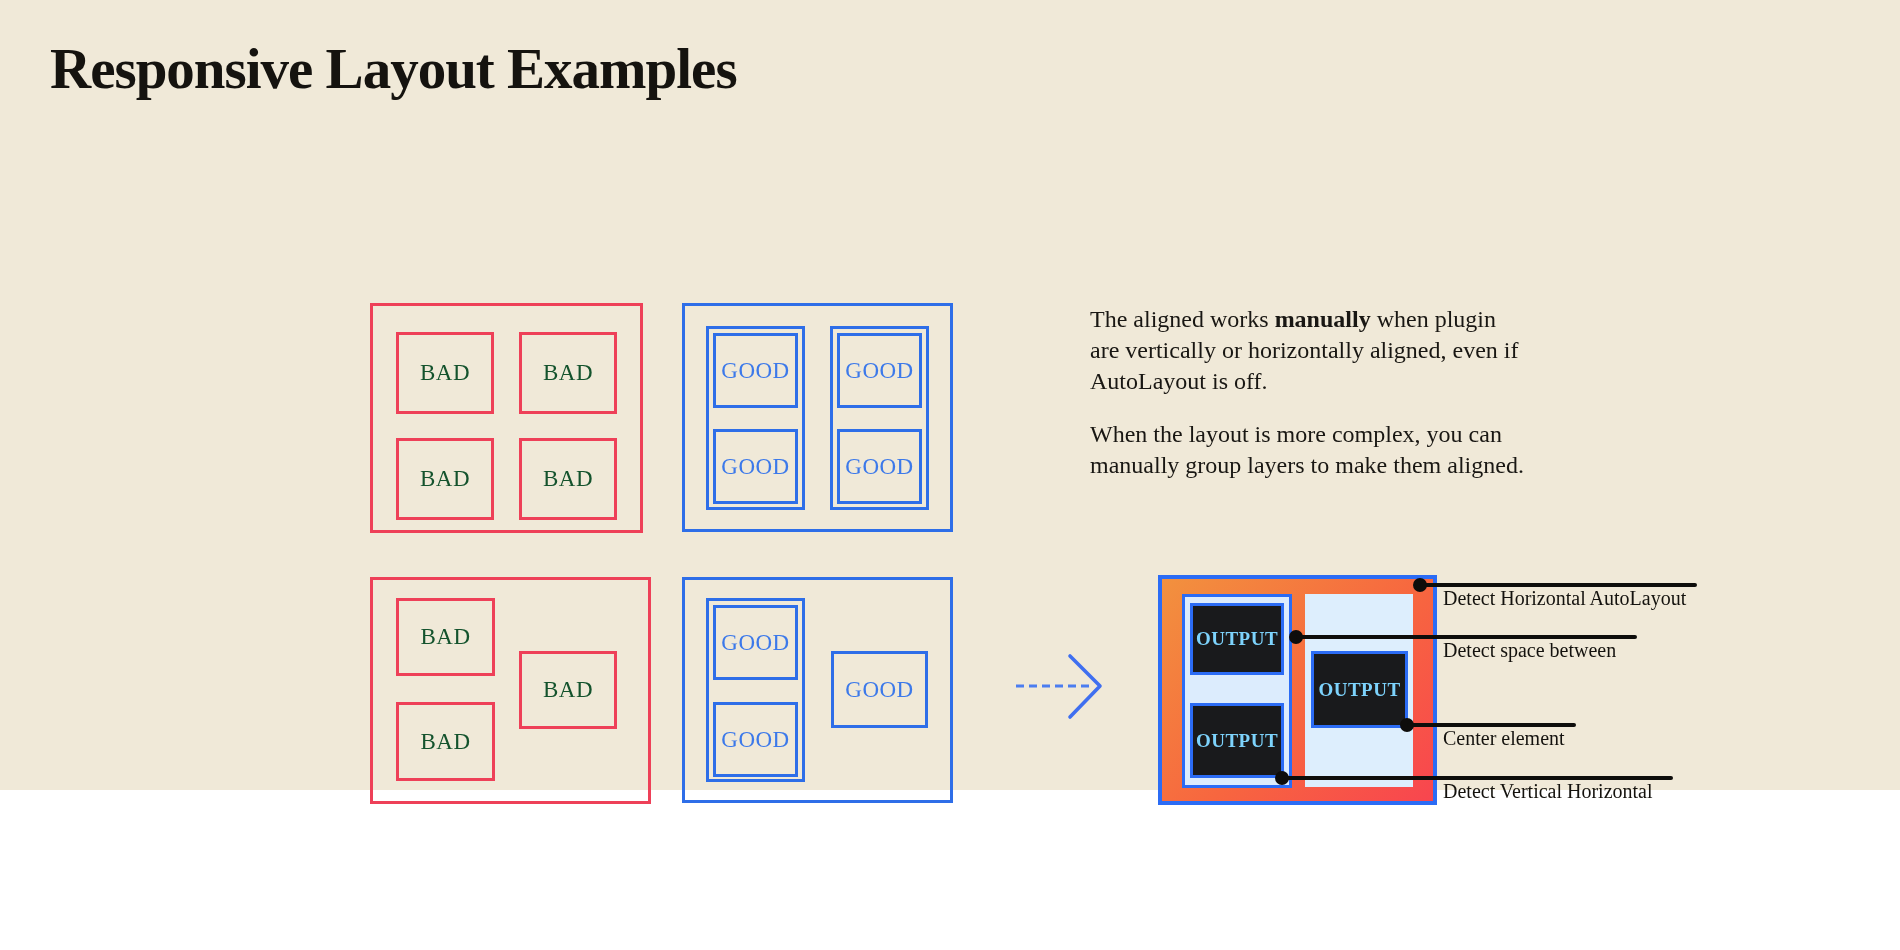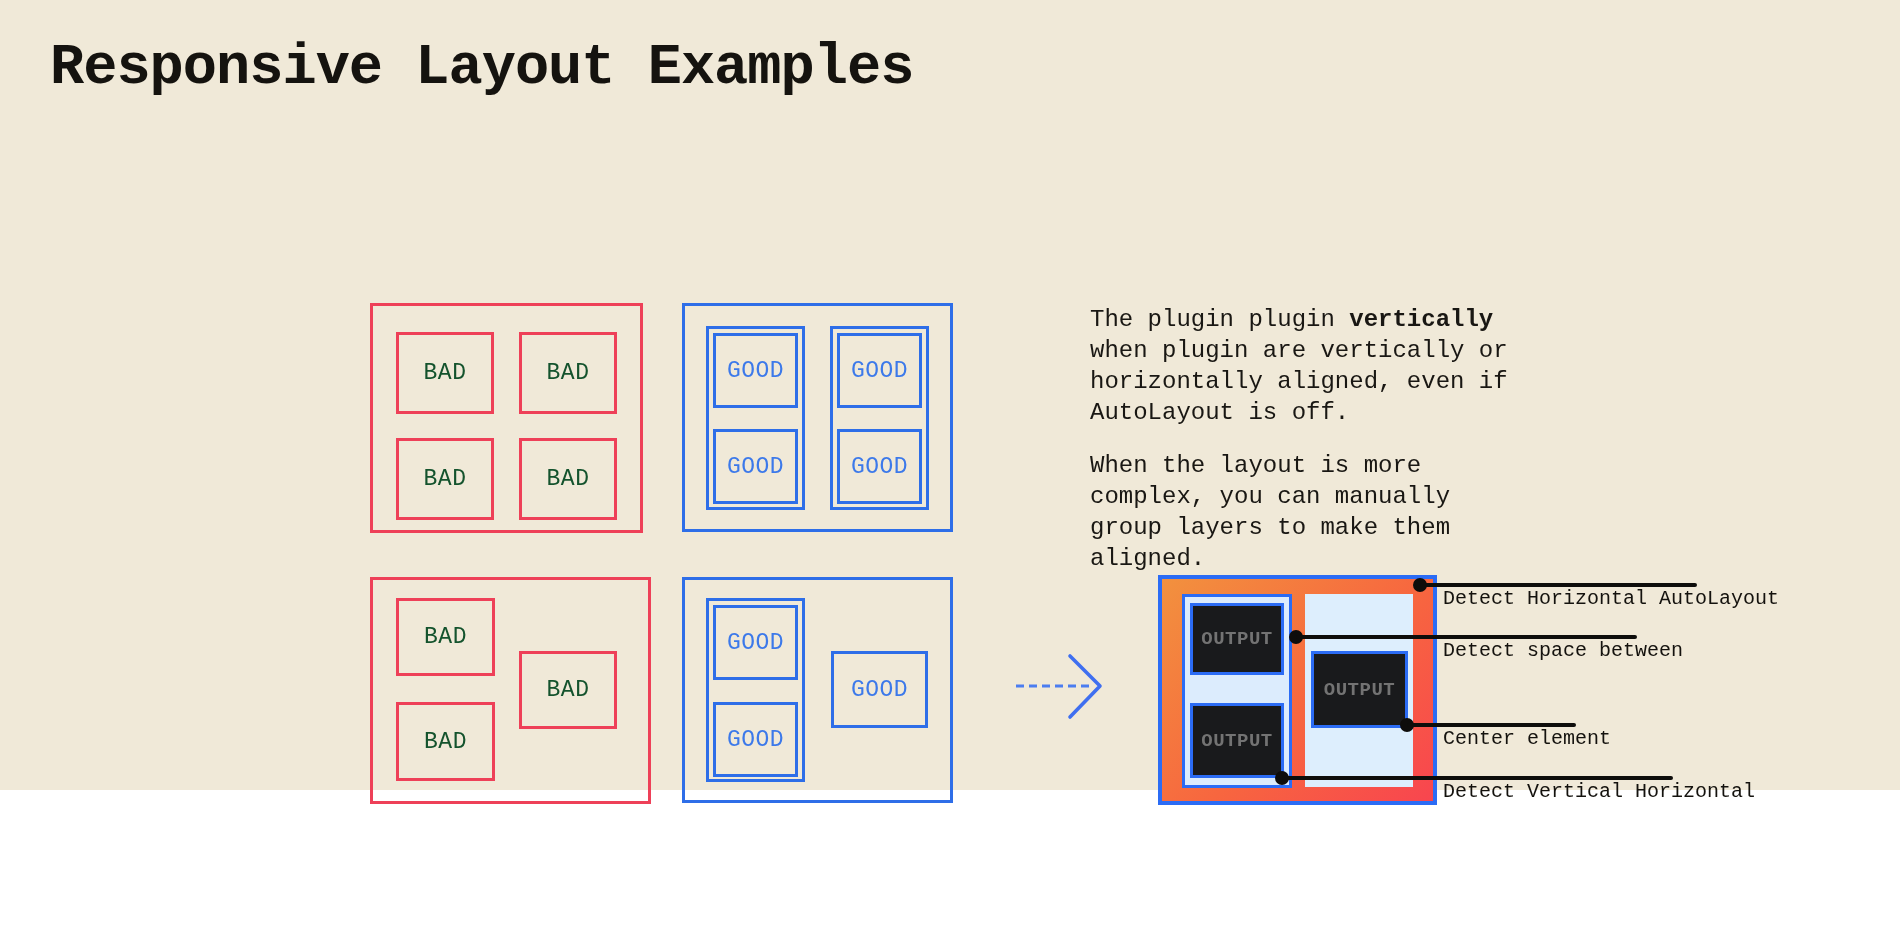--- a/index.html
+++ b/index.html
@@ -1,18 +1,18 @@
 <!DOCTYPE html>
 <html><head>
 <meta charset="utf-8">
 <style>
   html,body{margin:0;padding:0;}
   body{width:1900px;height:950px;overflow:hidden;}
   .canvas{position:relative;width:1900px;height:790px;background:#f0e9d8;
-          font-family:Liberation Mono, monospace;color:#15130f;}
+          font-family:Liberation Serif, serif;color:#15130f;}
 
   .title{position:absolute;left:50px;top:36px;font-size:57px;font-weight:700;
          letter-spacing:-1px;color:#15130f;white-space:nowrap;}
 
   
   .panel{position:absolute;border:3px solid;box-sizing:border-box;}
   .panel.red{border-color:#ee4058;}
   .panel.blue{border-color:#2e6ee8;padding-left:20px;}
   #bad-grid {left:370px;top:303px;width:273px;height:230px;}
   #good-grid{left:682px;top:303px;width:271px;height:229px;}
@@ -64,21 +64,21 @@
   
   #result{position:absolute;left:1158px;top:575px;width:279px;height:230px;
           box-sizing:border-box;border:4px solid #2b6cf5;
           background:linear-gradient(135deg,#f2913e 0%,#f7663f 55%,#f8454f 100%);}
   #result .lcontainer{position:absolute;left:20px;top:15px;width:110px;height:194px;
           box-sizing:border-box;border:3px solid #2b6cf5;background:#dcecfd;}
   #result .rpanel{position:absolute;left:143px;top:15px;width:108px;height:193px;
           background:#ddeefd;}
   .output{position:absolute;background:#191a1c;border:3px solid #2b6cf5;
           box-sizing:border-box;display:flex;align-items:center;justify-content:center;
-          color:#737373;font-size:19px;font-weight:700;letter-spacing:.5px;}
+          color:#7dd3fc;font-size:19px;font-weight:700;letter-spacing:.5px;}
   #result .o1{left:5px;top:6px;width:94px;height:72px;}
   #result .o2{left:5px;top:106px;width:94px;height:75px;}
   #result .o3{left:149px;top:72px;width:97px;height:77px;}
 
   
   .ann-line{position:absolute;height:4px;background:#0e0d0b;border-radius:2px;}
   .ann-dot{position:absolute;width:14px;height:14px;border-radius:50%;background:#0e0d0b;}
   .ann-label{position:absolute;left:1443px;font-size:20px;color:#14120e;white-space:nowrap;margin-top:28px;}
 
   #ann1-line{left:1420px;top:583px;width:277px;} #ann1-dot{left:1413px;top:578px;} #ann1-label{top:559px;}
@@ -147,21 +147,21 @@
       <div class="box blue b">
           <span>GOOD</span>
         </div>
     </div>
     <div class="box blue single">
         <span>GOOD</span>
       </div>
   </div>
 
   <div class="desc">
-    <p><span>The plugin plugin </span><b>vertically</b><span> when plugin are vertically or horizontally aligned, even if AutoLayout is off.</span></p>
+    <p><span>The aligned works </span><b>manually</b><span> when plugin are vertically or horizontally aligned, even if AutoLayout is off.</span></p>
     <p>When the layout is more complex, you can manually group layers to make them aligned.</p>
   </div>
 
   <svg class="arrow" viewBox="0 0 104 82">
     <line x1="8" y1="41" x2="82" y2="41" stroke="#4b7df0" stroke-width="3.2" stroke-dasharray="8 5"></line>
     <polyline points="62,11 92,41 62,72" fill="none" stroke="#3f6ff0" stroke-width="3.6" stroke-linecap="round" stroke-linejoin="round"></polyline>
   </svg>
 
   <div id="result">
     <div class="lcontainer">

